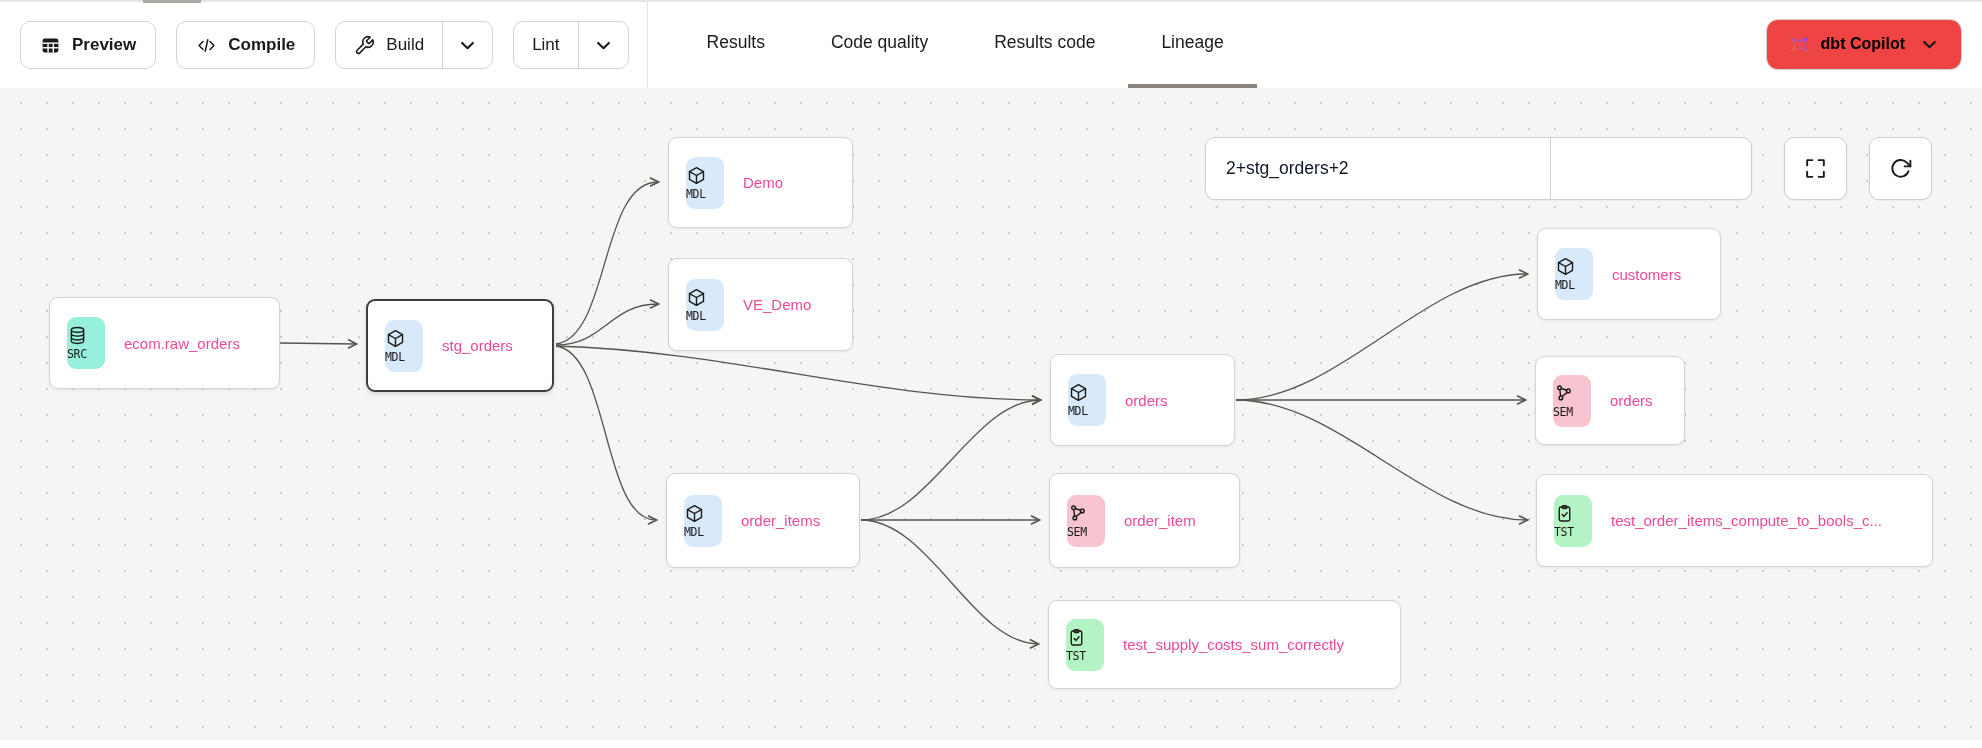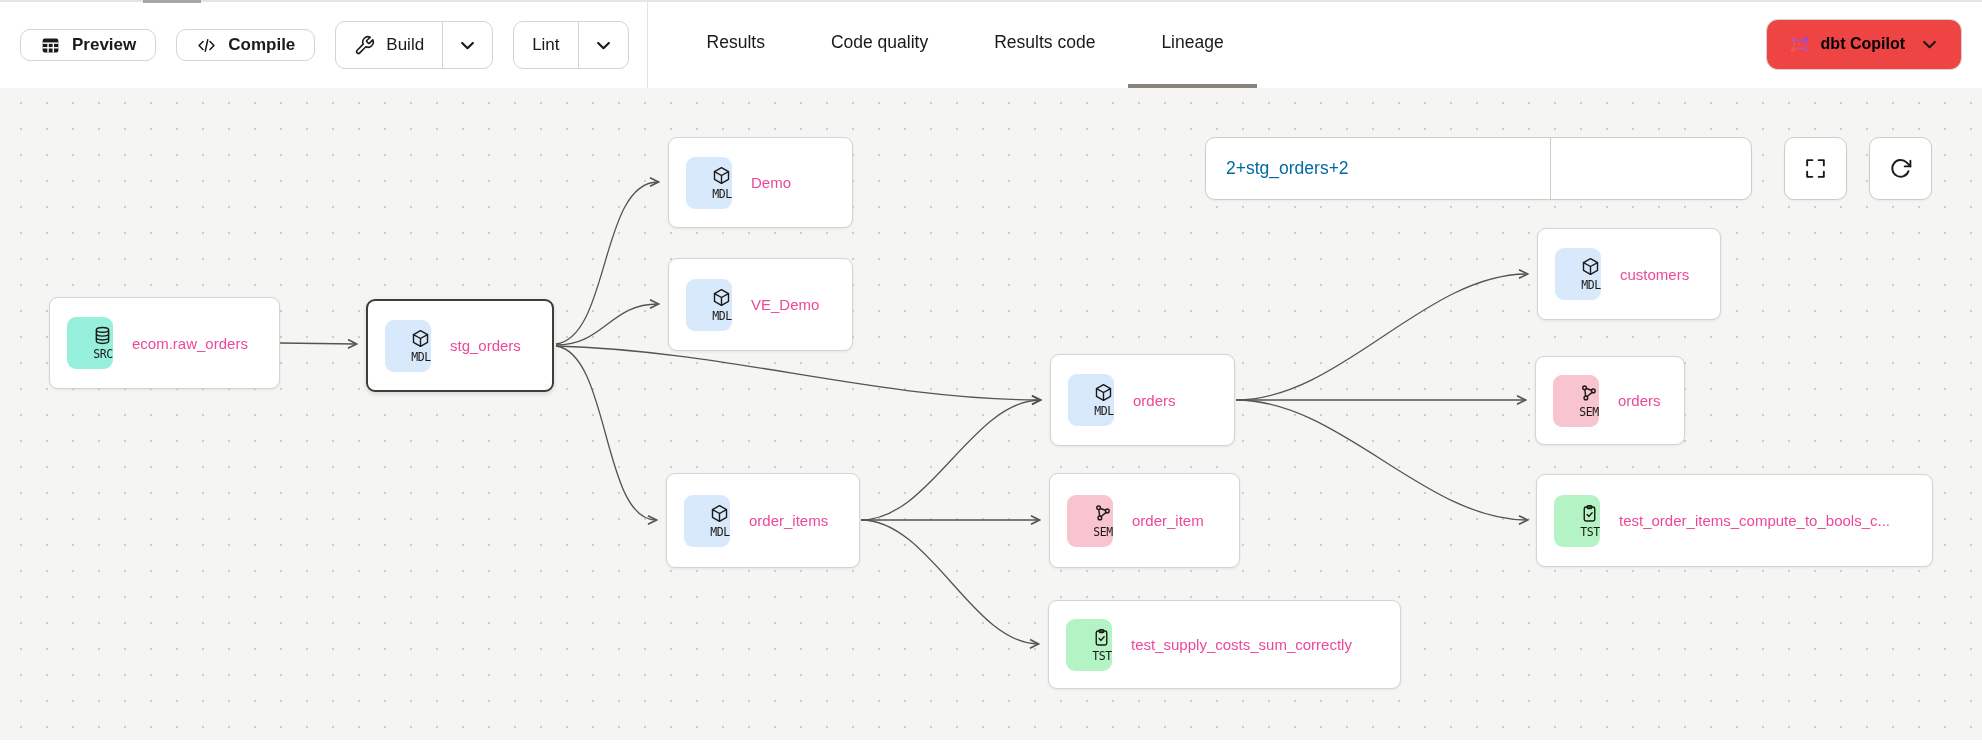--- a/index.html
+++ b/index.html
@@ -7,21 +7,21 @@
               font-family:"Liberation Sans", sans-serif; color:#1c1917; }
   .page { position:relative; width:1982px; height:748px; }
 
   
   .top-edge { position:absolute; top:0; left:0; width:100%; height:2px; background:#e7e5e4; z-index:5; }
   .top-edge-dark { position:absolute; top:0; left:143px; width:58px; height:3px; background:#aaa6a1; z-index:6; }
 
   
   .toolbar { position:absolute; top:0; left:0; width:100%; height:88px; background:#fff;
              display:flex; align-items:center; padding:0 20px; z-index:4; }
-  .tbtn { height:32px; margin-top:2px; border:1px solid #d6d3d1; border-radius:10px; background:#fff;
+  .tbtn { height:48px; margin-top:2px; border:1px solid #d6d3d1; border-radius:10px; background:#fff;
           display:flex; align-items:center; gap:11px; padding:0 19px;
           font-size:17px; font-weight:700; color:#1c1917; cursor:pointer; }
   .tbtn + .tbtn, .splitbtn + .tbtn, .tbtn + .splitbtn, .splitbtn + .splitbtn { margin-left:20px; }
   .splitbtn { height:48px; margin-top:2px; border:1px solid #d6d3d1; border-radius:10px; background:#fff;
               display:flex; align-items:stretch; overflow:hidden; }
   .splitbtn .seg { display:flex; align-items:center; gap:11px; padding:0 18px;
                    font-size:17px; font-weight:400; cursor:pointer; }
   .splitbtn .seg.caret { border-left:1px solid #d6d3d1; padding:0 15px; }
   .icon16 { width:19px; height:19px; display:block; }
   .icon20 { width:21px; height:21px; display:block; }
@@ -42,37 +42,37 @@
             background-color:#f5f5f4;
             background-image:radial-gradient(#cfccc8 1.4px, transparent 1.5px);
             background-size:26px 26px; background-position:8px 2px; }
   .edges { position:absolute; top:0; left:0; width:1982px; height:652px; pointer-events:none; }
   .edges path { fill:none; stroke:#57534e; stroke-width:1.3; }
 
   .node { position:absolute; background:#fff; border:1px solid #d6d3d1; border-radius:9px;
           box-shadow:0 1px 3px rgba(0,0,0,.07); display:flex; align-items:center; gap:19px;
           padding:0 16px 0 17px; cursor:pointer; }
   .node.selected { border:2px solid #3f3c39; box-shadow:0 2px 5px rgba(0,0,0,.12); }
-  .badge { width:46px; height:52px; border-radius:9px; flex:0 0 auto;
-           display:flex; flex-direction:column; align-items:flex-end; justify-content:center; gap:1px; }
+  .badge { width:38px; height:52px; border-radius:9px; flex:0 0 auto;
+           display:flex; flex-direction:column; align-items:flex-start; justify-content:center; gap:1px; }
   .badge svg { width:21px; height:21px; display:block; }
   .badge .btxt { font-family:"DejaVu Sans Mono", monospace; font-size:11.5px; font-weight:500;
                  color:#1c1917; letter-spacing:-0.3px; }
   .badge.src { background:#96f0dc; }
   .badge.mdl { background:#d8e9fc; }
   .badge.sem { background:#f7c4d0; }
   .badge.tst { background:#b4f3c3; }
   .nlabel { font-size:15px; color:#ec4899; white-space:nowrap; overflow:hidden; }
 
   
   .selector { position:absolute; left:1205px; top:49px; width:547px; height:63px; background:#fff;
               border:1px solid #d0cdc9; border-radius:10px; display:flex; align-items:stretch;
               box-shadow:0 1px 2px rgba(0,0,0,.05); overflow:hidden; }
   .selector input { flex:0 0 344px; border:none; outline:none; background:transparent;
-                    font-family:"Liberation Sans", sans-serif; font-size:17.5px; color:#0369a1;
+                    font-family:"Liberation Sans", sans-serif; font-size:17.5px; color:#0f172a;
                     padding:0 20px; }
   .selector .sel-sep { width:1px; background:#d0cdc9; }
   .update-btn { flex:1; display:flex; align-items:center; justify-content:center;
                 font-size:18px; font-weight:700; color:#1c1917; cursor:pointer; background:#fff; }
   .sqbtn { position:absolute; top:49px; width:63px; height:63px; background:#fff;
            border:1px solid #d0cdc9; border-radius:10px; display:flex; align-items:center;
            justify-content:center; cursor:pointer; box-shadow:0 1px 2px rgba(0,0,0,.05); }
   .sqbtn svg { width:25px; height:25px; }
   .strokeic { fill:none; stroke:#1c1917; stroke-width:1.8; stroke-linecap:round; stroke-linejoin:round; }
 </style>

